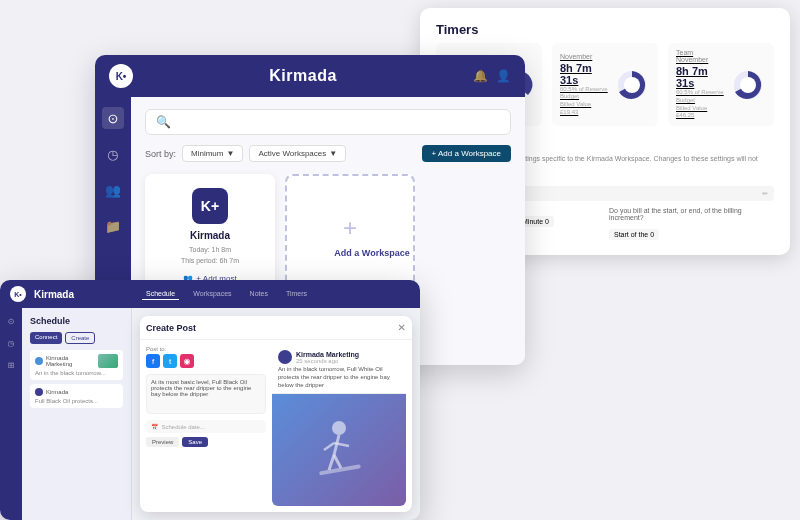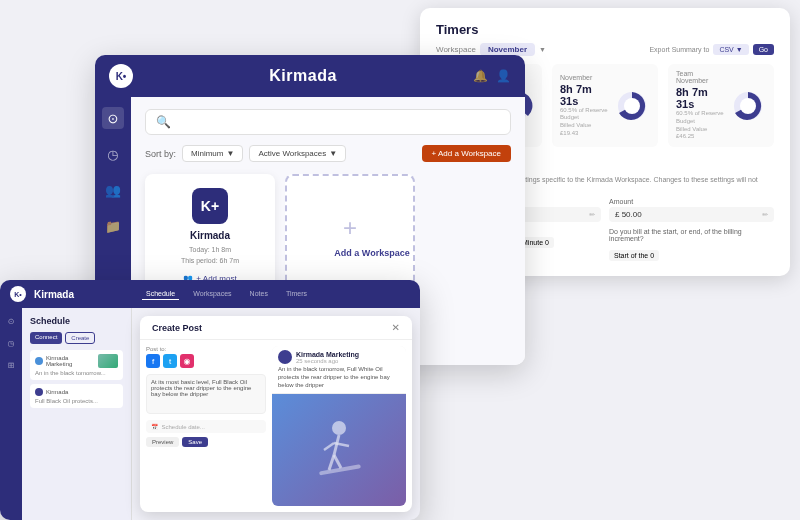--- a/index.html
+++ b/index.html
@@ -54,20 +54,21 @@
       background: #3d3d8f;
       color: #fff;
       border-radius: 3px;
       padding: 2px 6px;
       font-size: 8px;
     }
     .timers-stats {
       display: flex;
       gap: 10px;
       margin-bottom: 12px;
+      text-decoration: underline;
     }
     .stat-box {
       flex: 1;
       background: #fafafa;
       border-radius: 6px;
       padding: 6px 8px;
       display: flex;
       align-items: center;
       gap: 6px;
     }
@@ -223,21 +224,21 @@
       border: 1px solid #ddd;
       border-radius: 4px;
       padding: 3px 8px;
       font-size: 8px;
       color: #444;
       display: flex;
       align-items: center;
       gap: 3px;
     }
     .add-workspace-btn {
-      background: #c2410c;
+      background: #0c4a6e;
       color: #fff;
       border-radius: 4px;
       padding: 4px 10px;
       font-size: 8px;
       margin-left: auto;
       display: flex;
       gap: 4px;
     }
 
     .workspace-cards {
@@ -458,21 +459,21 @@
       border-radius: 8px;
       box-shadow: 0 4px 16px rgba(0,0,0,0.15);
       display: flex;
       flex-direction: column;
       overflow: hidden;
     }
     .modal-header {
       display: flex;
       align-items: center;
       justify-content: space-between;
-      padding: 6px 12px;
+      padding: 6px 6px;
       border-bottom: 1px solid #eee;
     }
     .modal-title {
       font-size: 9px;
       font-weight: 700;
       color: #1a1a3e;
     }
     .modal-close {
       font-size: 10px;
       color: #888;
@@ -604,32 +605,20 @@
       white-space: nowrap;
       transform: rotate(-5deg);
       pointer-events: none;
     }
   </style>
 </head>
 <body>
 
 <div class="timers-panel">
   <div class="panel-title">Timers</div>
-  <div class="top-bar">
-    <div class="workspace-select">
-      <span style="font-size:8px;color:#888;">Workspace</span>
-      <span style="background:#e8e8f8;border-radius:4px;padding:2px 8px;font-size:8px;color:#3d3d8f;font-weight:600;">November</span>
-      <span style="font-size:7px;color:#888;">▼</span>
-    </div>
-    <div class="export-btn">
-      <span style="font-size:7px;color:#888;">Export Summary to</span>
-      <span style="background:#e8e8f8;border-radius:3px;padding:2px 6px;font-size:7px;color:#3d3d8f;">CSV ▼</span>
-      <span class="btn-go" style="background:#3d3d8f;color:#fff;border-radius:3px;padding:2px 6px;font-size:7px;">Go</span>
-    </div>
-  </div>
 
   <div class="timers-stats">
 
     <div class="stat-box">
       <div class="stat-info">
         <div class="stat-label">Today</div>
         <div class="stat-value">1h 8m 1s</div>
         <div class="stat-sub">
           <span>1.4% of Reserve Budget</span><br>
           <span>Billed Value: £14.06</span>
@@ -676,27 +665,20 @@
   </div>
 
   <div class="settings-section">
     <div class="settings-title">Settings</div>
     <div class="settings-desc">You are currently viewing settings specific to the Kirmada Workspace. Changes to these settings will not affect other Workspaces.</div>
     <div class="settings-row">
       <div class="settings-field">
         <label>Your Hourly Rate</label>
         <div class="field-input">
           <span>Hourly Rate Kirmada</span>
-          <span style="font-size:7px;color:#aaa;">✏</span>
-        </div>
-      </div>
-      <div class="settings-field">
-        <label style="font-size:7px;color:#666;">Amount</label>
-        <div class="field-input">
-          <span>£ 50.00</span>
           <span style="font-size:7px;color:#aaa;">✏</span>
         </div>
       </div>
     </div>
     <div class="settings-row2">
       <div style="flex:1;">
         <div class="settings-row2-label">Your billing increment</div>
         <div style="display:flex;gap:4px;align-items:center;">
           <span class="settings-row2-label">Minimum Billing Period</span>
           <span class="field-input" style="font-size:7px;padding:2px 5px;background:#f5f5f5;border-radius:3px;">1 Minute  0</span>

